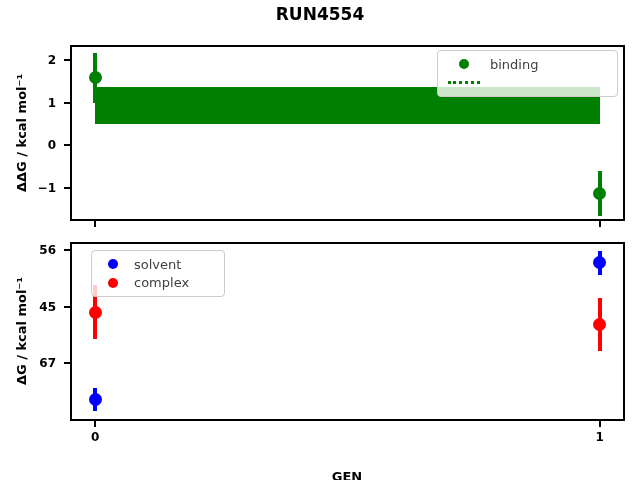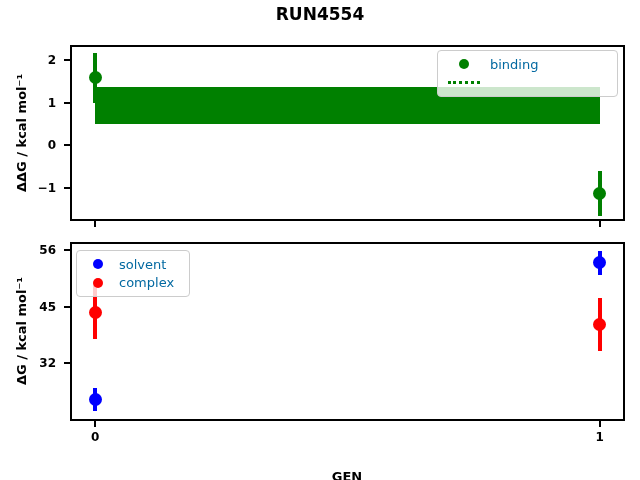--- a/index.html
+++ b/index.html
@@ -27,21 +27,21 @@
 
   .legend { position:absolute; background:rgba(255,255,255,0.8); border:1px solid #cccccc;
             border-radius:4px; z-index:10; padding:4px 8px;
             display:flex; flex-direction:column; justify-content:space-around; }
   .legend-entry { display:flex; align-items:center; height:19px; }
   .legend-swatch { display:flex; align-items:center; justify-content:center; }
   .legend-top .legend-swatch { width:36px; }
   .legend-bottom .legend-swatch { width:26px; }
   .legend-dot { width:10px; height:10px; border-radius:50%; background:#555; }
   .legend-dotted { width:32px; height:0; border-top:3px dotted #008000; }
-  .legend-label { font-size:13px; color:#0369a1; margin-left:8px; white-space:nowrap; }
+  .legend-label { font-size:13px; color:#404040; margin-left:8px; white-space:nowrap; }
 </style>
 </head>
 <body>
 
 <div id="figure">
   <div class="fig-title">RUN4554</div>
 
   <div class="axis-label ylabel" style="left:-78px; top:125px;">ΔΔG / kcal mol⁻¹</div>
   <div class="axis-label ylabel" style="left:-78px; top:323px;">ΔG / kcal mol⁻¹</div>
   <div class="axis-label xlabel" style="left:297px; top:449px;margin-top:20px;">GEN</div>
@@ -62,21 +62,21 @@
       <div class="ebar" style="left: 93.2273px; top: 53.0969px; height: 49.4334px; background: rgb(0, 128, 0);"></div>
       <div class="marker" style="left: 88.7273px; top: 71.3136px; background: rgb(0, 128, 0);"></div>
       <div class="ebar" style="left: 597.773px; top: 170.714px; height: 45.1719px; background: rgb(0, 128, 0);"></div>
       <div class="marker" style="left: 593.273px; top: 186.8px; background: rgb(0, 128, 0);"></div>
       <div class="plot-box" style="left: 70px; top: 242px; width: 555px; height: 179px;"></div>
       <div class="ytick-mark" style="left: 64px; top: 249.443px;"></div>
       <div class="tick-label ytick-label" style="left: 20px; top: 242.443px;">56</div>
       <div class="ytick-mark" style="left: 64px; top: 305.733px;"></div>
       <div class="tick-label ytick-label" style="left: 20px; top: 298.733px;">45</div>
       <div class="ytick-mark" style="left: 64px; top: 362.022px;"></div>
-      <div class="tick-label ytick-label" style="left: 20px; top: 355.022px;">32</div>
+      <div class="tick-label ytick-label" style="left: 20px; top: 355.022px;">67</div>
       <div class="xtick-mark" style="left: 94.2273px; top: 421px;"></div>
       <div class="tick-label xtick-label" style="left: 85.2273px; top: 429px;">0</div>
       <div class="xtick-mark" style="left: 598.773px; top: 421px;"></div>
       <div class="tick-label xtick-label" style="left: 589.773px; top: 429px;">1</div>
       <div class="ebar" style="left: 93.2273px; top: 388.352px; height: 22.5157px; background: rgb(0, 0, 255);"></div>
       <div class="marker" style="left: 88.7273px; top: 393.11px; background: rgb(0, 0, 255);"></div>
       <div class="ebar" style="left: 597.773px; top: 251.006px; height: 23.6415px; background: rgb(0, 0, 255);"></div>
       <div class="marker" style="left: 593.273px; top: 256.327px; background: rgb(0, 0, 255);"></div>
       <div class="ebar" style="left: 93.2273px; top: 285.343px; height: 54.0377px; background: rgb(255, 0, 0);"></div>
       <div class="marker" style="left: 88.7273px; top: 305.862px; background: rgb(255, 0, 0);"></div>
@@ -91,21 +91,21 @@
         </span>
       <span class="legend-label">binding</span>
     </div>
     <div class="legend-entry">
       <span class="legend-swatch">
           <span class="legend-dotted" style="border-top-color: rgb(0, 128, 0);"></span>
         </span>
     </div>
   </div>
 
-  <div class="legend legend-bottom" style="left:76px; top:250px; width:114px; height:47px;">
+  <div class="legend legend-bottom" style="left:91px; top:250px; width:134px; height:47px;">
     <div class="legend-entry">
       <span class="legend-swatch">
           <span class="legend-dot" style="background: rgb(0, 0, 255);"></span>
         </span>
       <span class="legend-label">solvent</span>
     </div>
     <div class="legend-entry">
       <span class="legend-swatch">
           <span class="legend-dot" style="background: rgb(255, 0, 0);"></span>
         </span>

